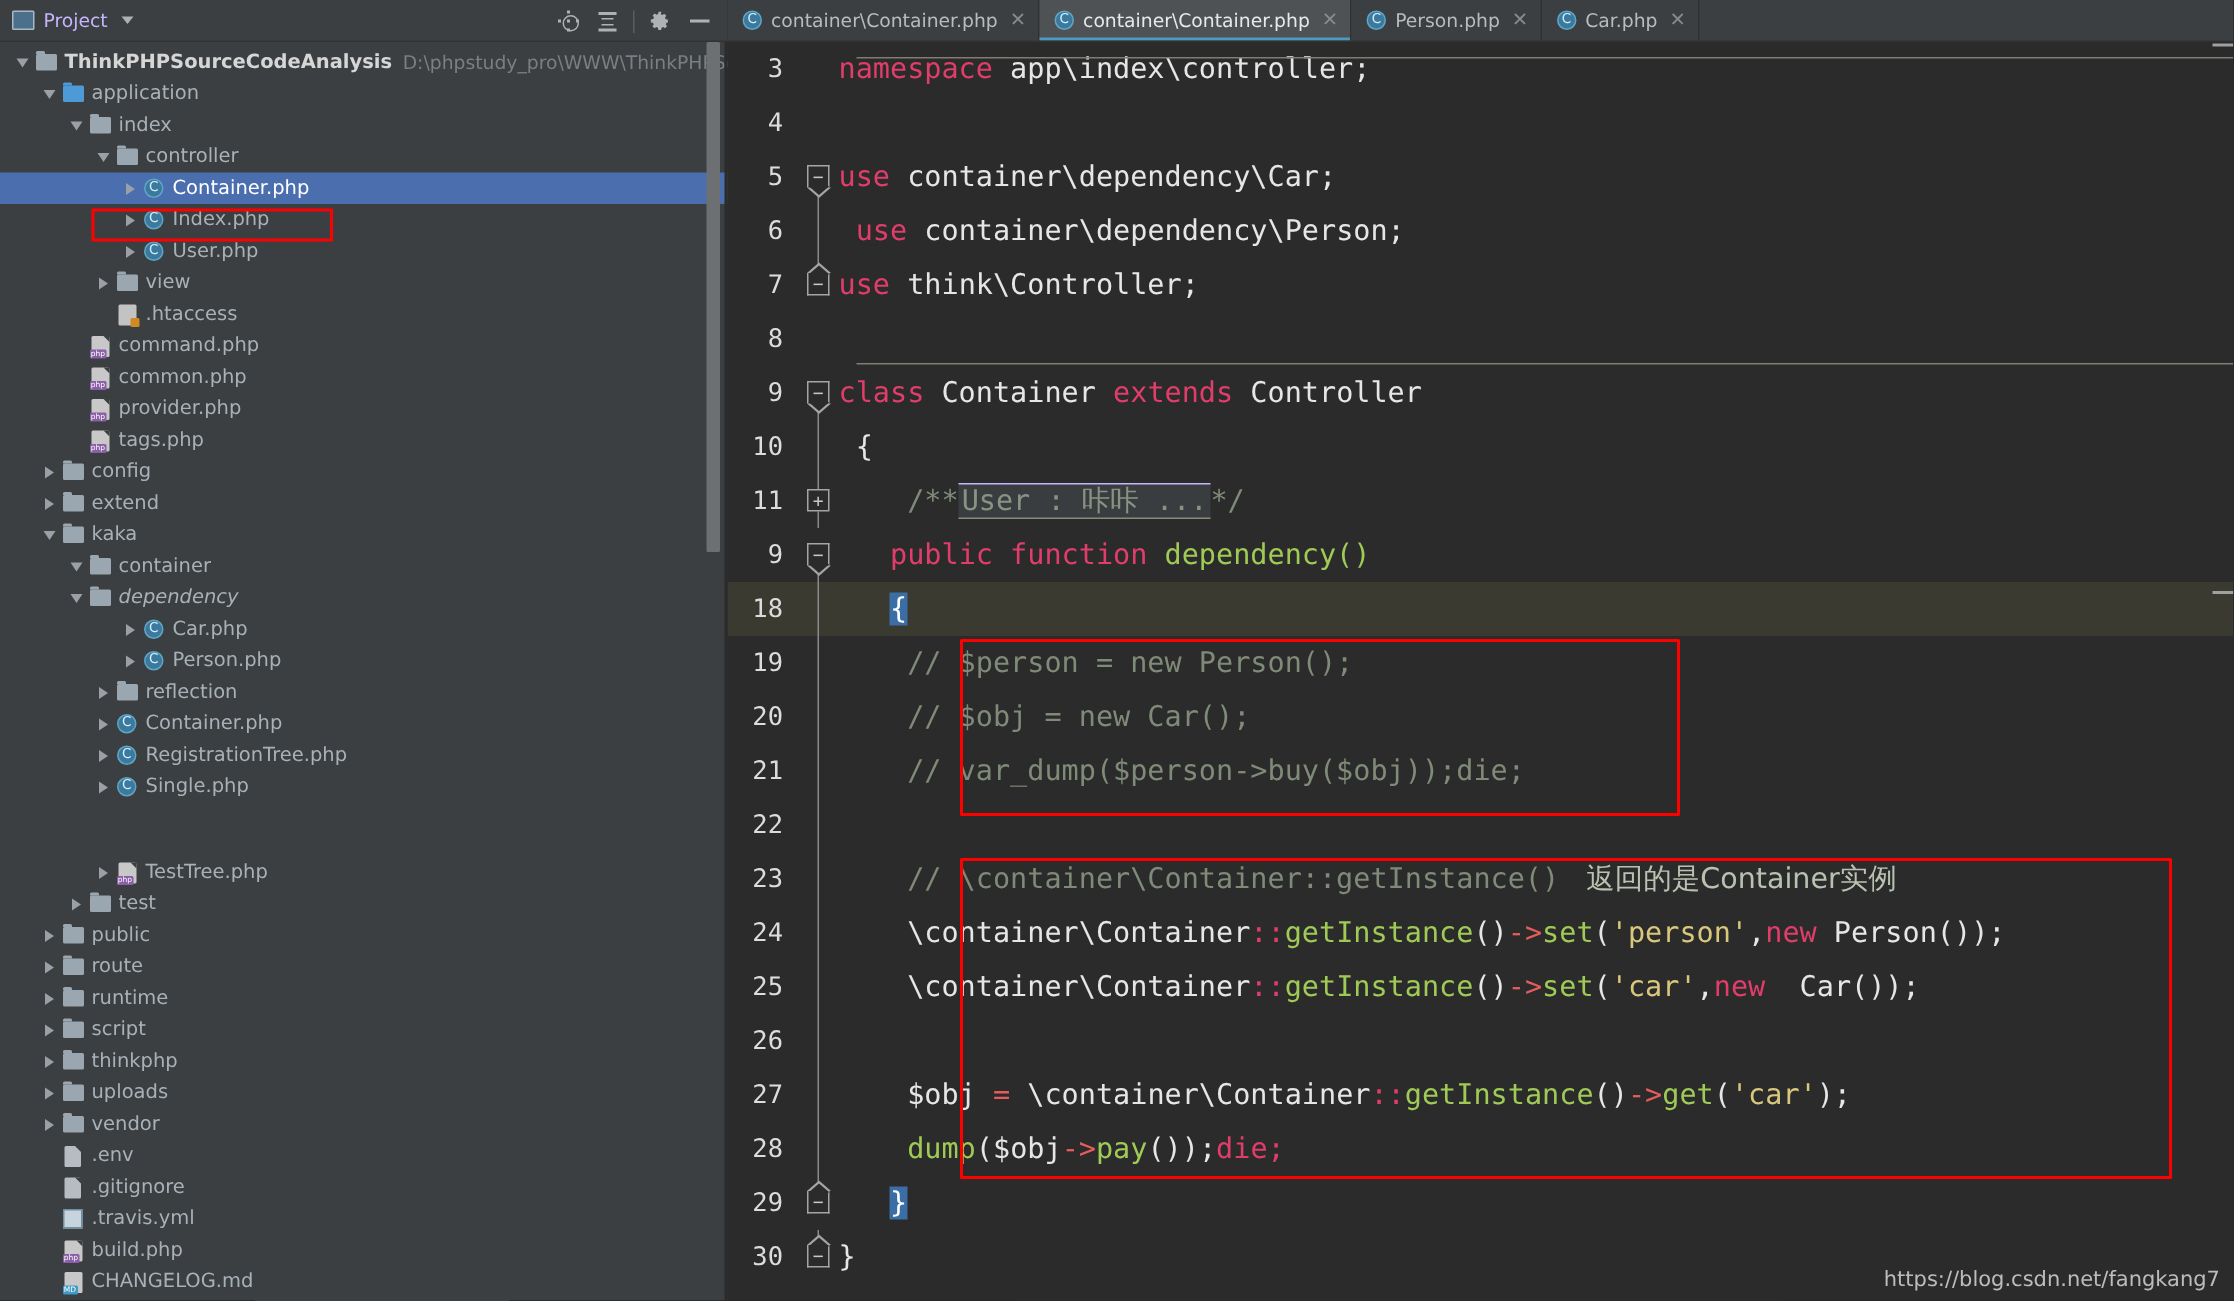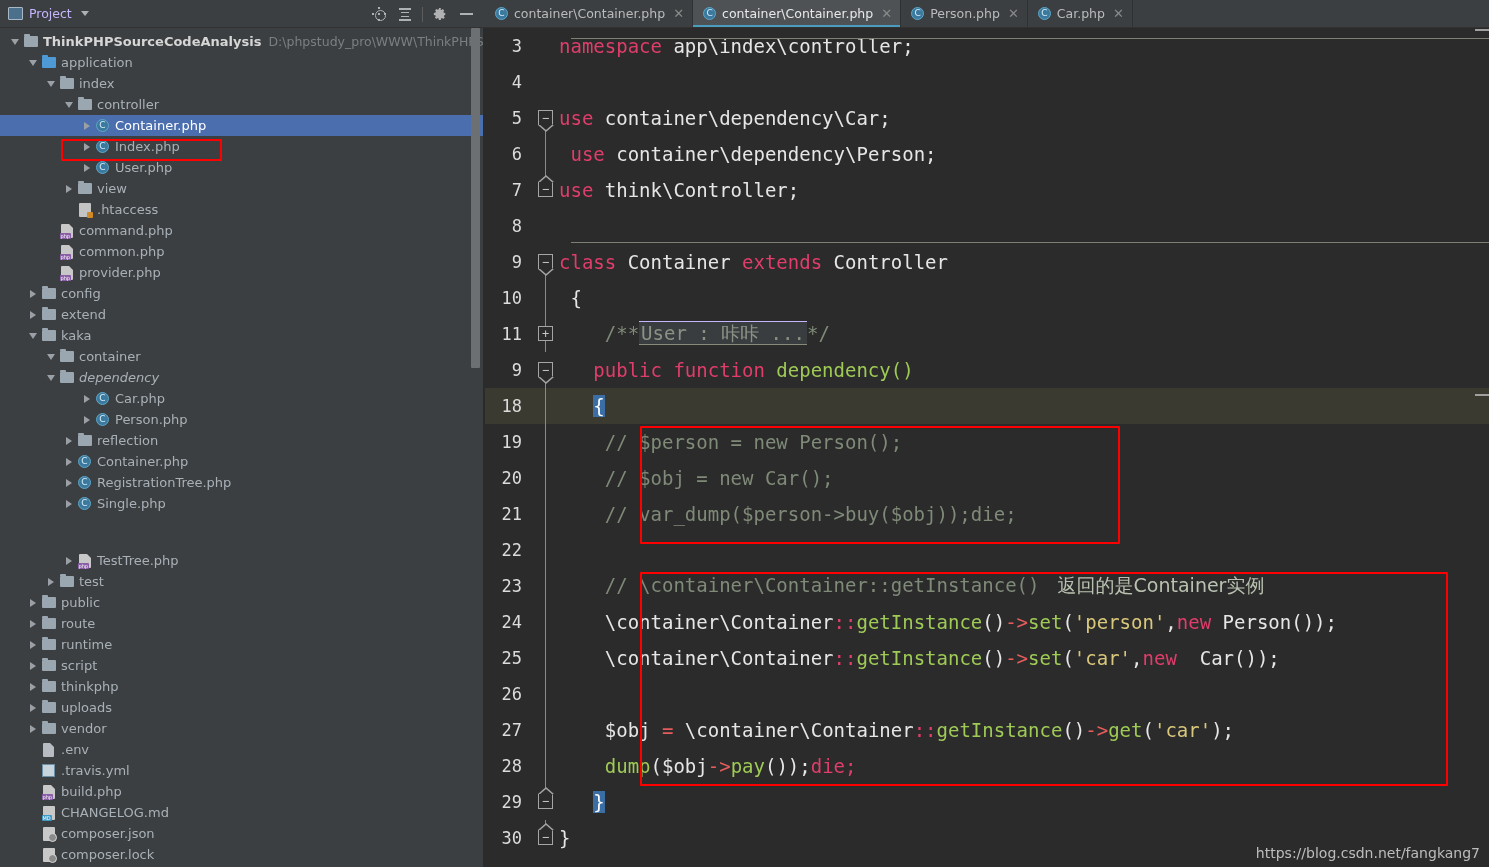--- a/index.html
+++ b/index.html
@@ -467,20 +467,27 @@
             </span>
             <span class="tree-label">common.php</span>
           </div>
           <div class="tree-row" style="padding-left: 44px;">
             <span class="arrow"></span>
             <span class="ic">
               <span class="ic-phpfile"></span>
             </span>
             <span class="tree-label">provider.php</span>
           </div>
+          <div class="tree-row" style="padding-left: 44px;">
+            <span class="arrow"></span>
+            <span class="ic">
+              <span class="ic-phpfile"></span>
+            </span>
+            <span class="tree-label">tags.php</span>
+          </div>
           <div class="tree-row" style="padding-left: 26px;">
             <span class="arrow closed"></span>
             <span class="ic">
               <span class="ic-folder"></span>
             </span>
             <span class="tree-label">config</span>
           </div>
           <div class="tree-row" style="padding-left: 26px;">
             <span class="arrow closed"></span>
             <span class="ic">
@@ -613,20 +620,27 @@
               <span class="ic-folder"></span>
             </span>
             <span class="tree-label">vendor</span>
           </div>
           <div class="tree-row" style="padding-left: 26px;">
             <span class="arrow"></span>
             <span class="ic">
               <span class="ic-plain"></span>
             </span>
             <span class="tree-label">.env</span>
+          </div>
+          <div class="tree-row" style="padding-left: 26px;">
+            <span class="arrow"></span>
+            <span class="ic">
+              <span class="ic-plain"></span>
+            </span>
+            <span class="tree-label">.gitignore</span>
           </div>
           <div class="tree-row" style="padding-left: 26px;">
             <span class="arrow"></span>
             <span class="ic">
               <span class="ic-yml"></span>
             </span>
             <span class="tree-label">.travis.yml</span>
           </div>
           <div class="tree-row" style="padding-left: 26px;">
             <span class="arrow"></span>

